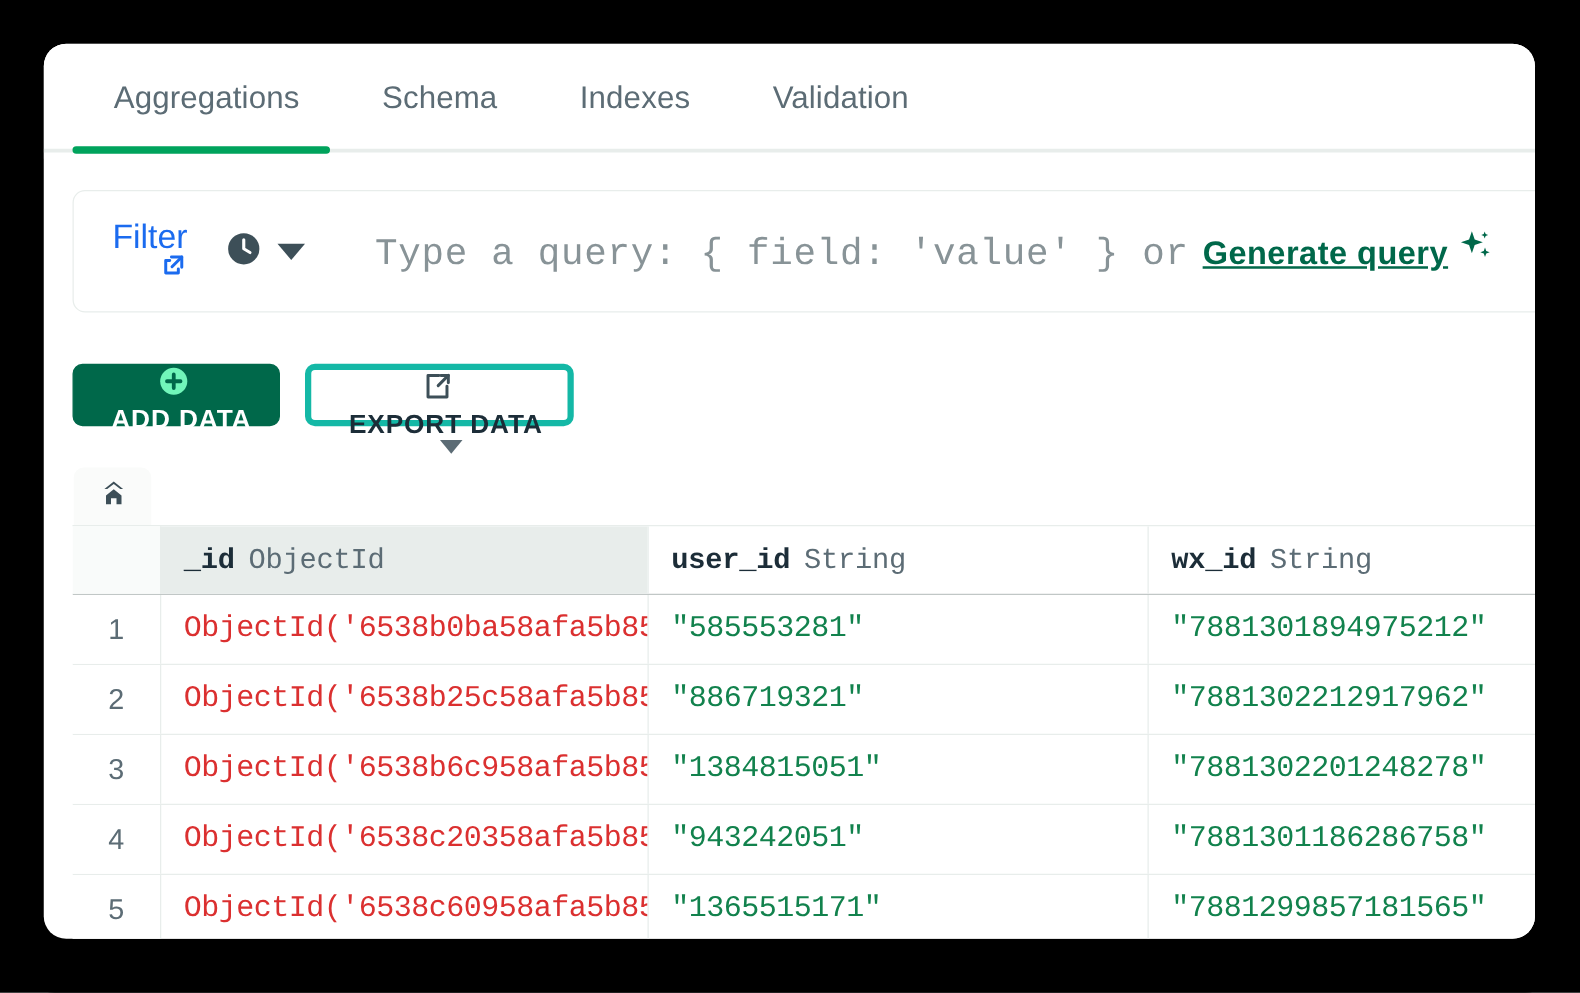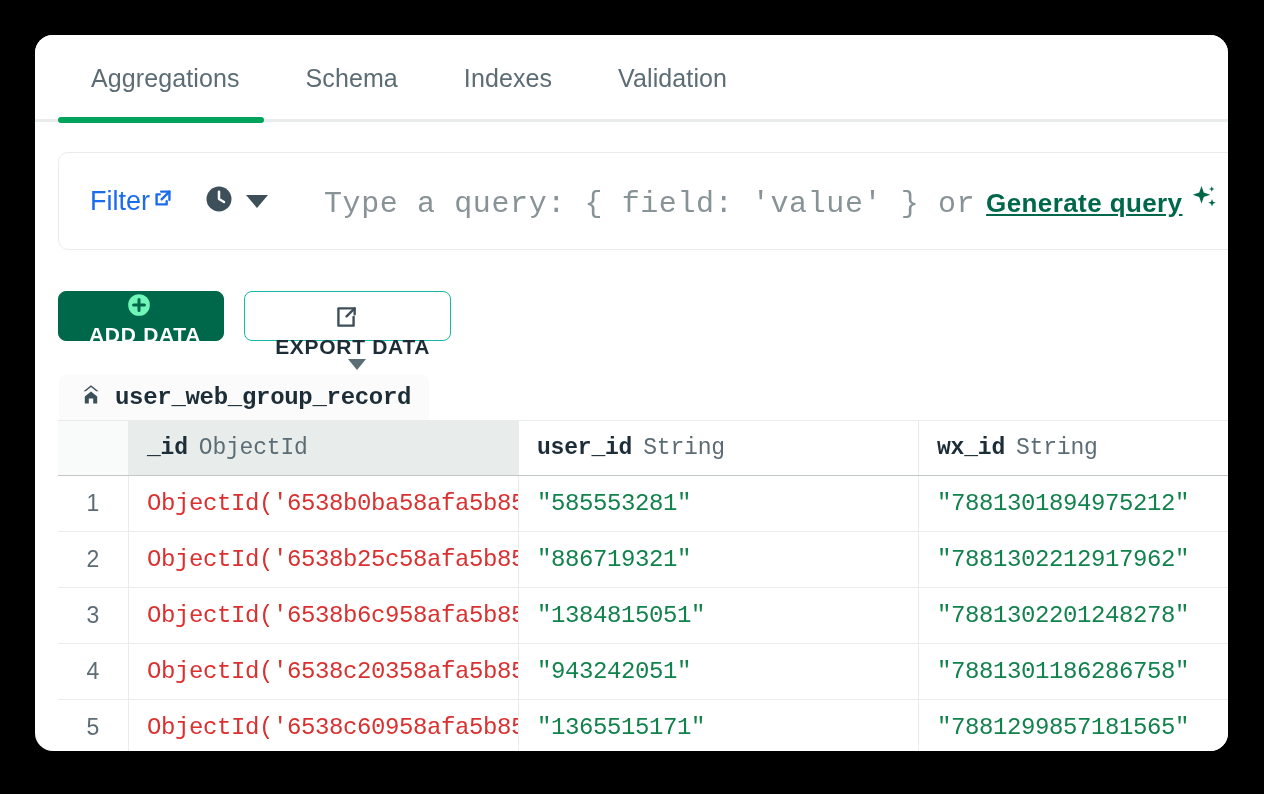--- a/index.html
+++ b/index.html
@@ -90,23 +90,24 @@
     width: 1200px;
     height: 98px;
     background: #ffffff;
     border: 1px solid #E8EDEB;
     border-radius: 10px;
     display: flex;
     align-items: center;
   }
   #filter-label-group {
     display: flex;
-    align-items: center;
+    align-items: flex-end;
     margin-left: 31px;
     cursor: pointer;
+    flex-direction: column;
   }
   #filter-label {
     font-size: 27px;
     color: #1B6BEF;
     line-height: 30px;
   }
   #filter-external-icon {
     margin-left: 2px;
     margin-top: -3px;
   }
@@ -170,22 +171,22 @@
   }
   #add-data-button {
     background: #00684A;
     color: #ffffff;
     padding: 0 22px 0 17px;
     border: 1px solid #00684A;
   }
   #export-data-button {
     background: #ffffff;
     color: #1C2D38;
-    padding: 12px 20px 0 17px;
-    border: 1px solid #14b8a6;
+    padding: 0 20px 0 17px;
+    border: 5px solid #14b8a6;
     justify-content: space-between;
   }
   .btn-label { margin-left: 13px; }
   .btn-caret {
     width: 0; height: 0;
     border-left: 9px solid transparent;
     border-right: 9px solid transparent;
     margin-left: 21px;
   }
   #add-data-caret { border-top: 11px solid #ffffff; }
@@ -348,21 +349,20 @@
       </div>
     </div>
 
     <div id="collection-tab">
       <span>
         <svg width="24" height="24" viewBox="0 0 24 24">
           <path d="M12 2.2L19.5 8.2H17.2L12 4.1L6.8 8.2H4.5Z" fill="#3D4F58"></path>
           <path d="M12 8.4L18.2 13.4V20.4H14.2V15.6H9.8V20.4H5.8V13.4Z" fill="#3D4F58"></path>
         </svg>
       </span>
-      <span id="collection-name">user_web_group_record</span>
     </div>
 
     <div id="doc-table">
 
       <div class="table-row" id="header-row">
         <div class="cell-gutter"></div>
         <div class="cell col-id" id="hdr-id-cell">
           <span class="hcell"><b>_id</b><span style="margin-left:11px;">ObjectId</span></span>
         </div>
         <div class="cell col-user">

